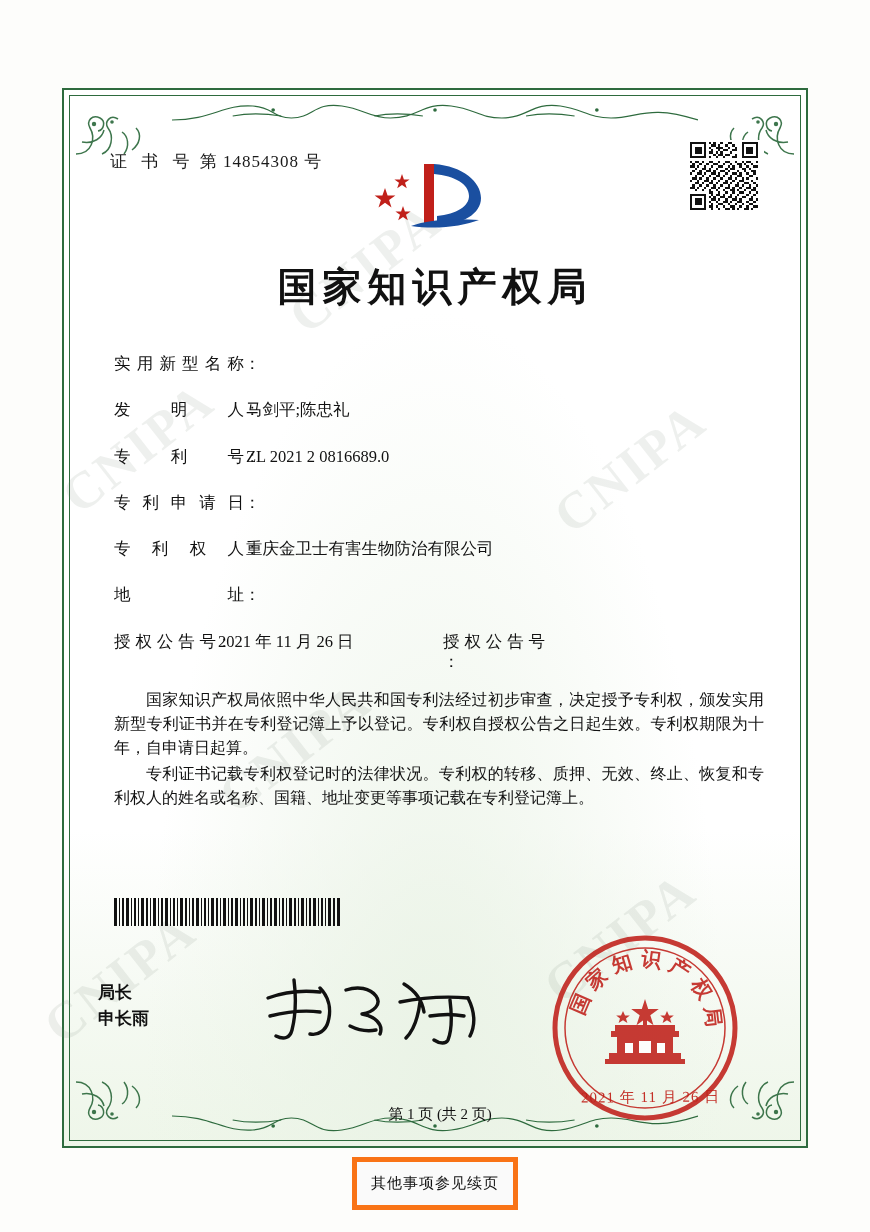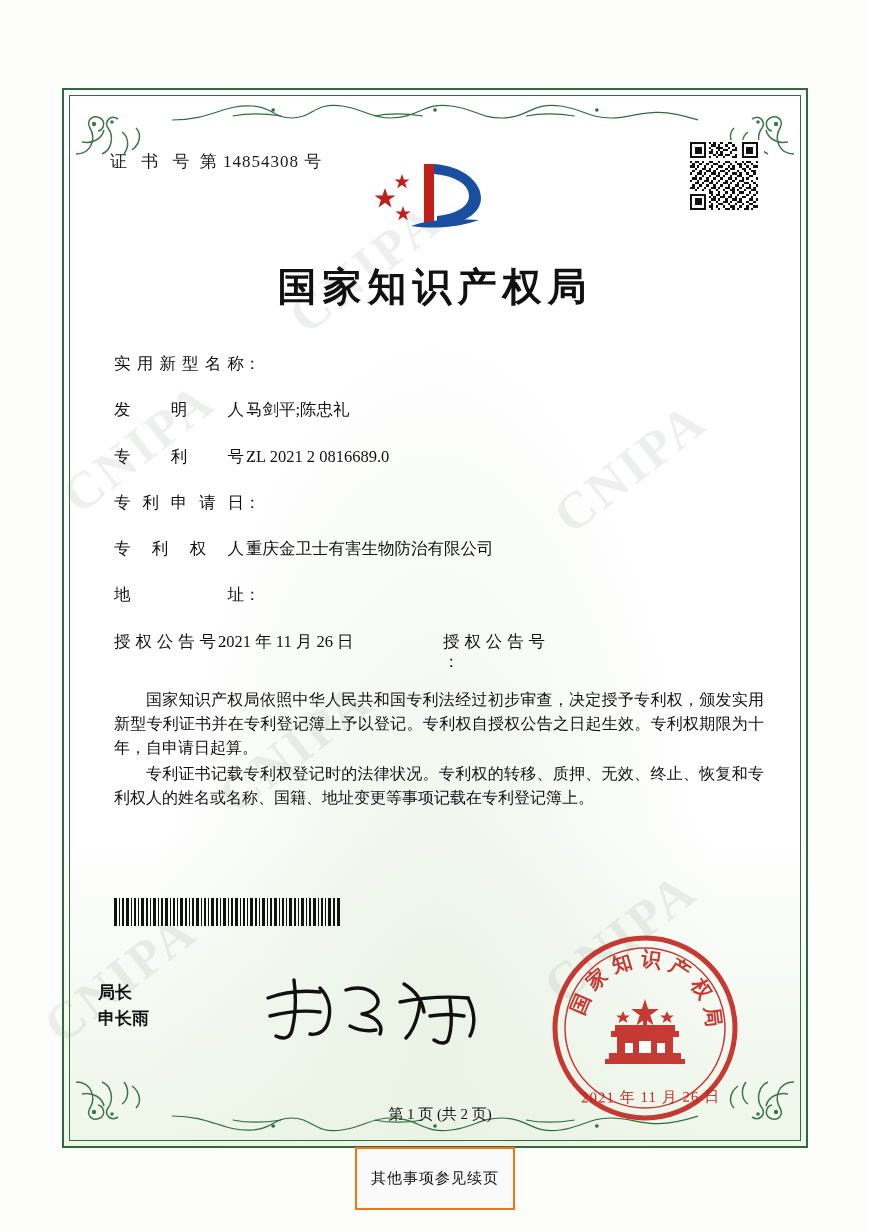--- a/index.html
+++ b/index.html
@@ -245,23 +245,23 @@
     color: #111;
   }
 
   .footnote {
     position: absolute;
     left: 50%;
     transform: translateX(-50%);
     bottom: 22px;
     font-size: 15px;
     color: #111;
-    border: 2px solid #f97316;
+    border: 5px solid #f97316;
     background: #fafafa;
-    padding: 20px 14px;
+    padding: 12px 14px;
     letter-spacing: 1px;
     text-align: center;
   }
 </style>
 </head>
 <body>
 
 <div class="page">
 
   <div class="cert">

